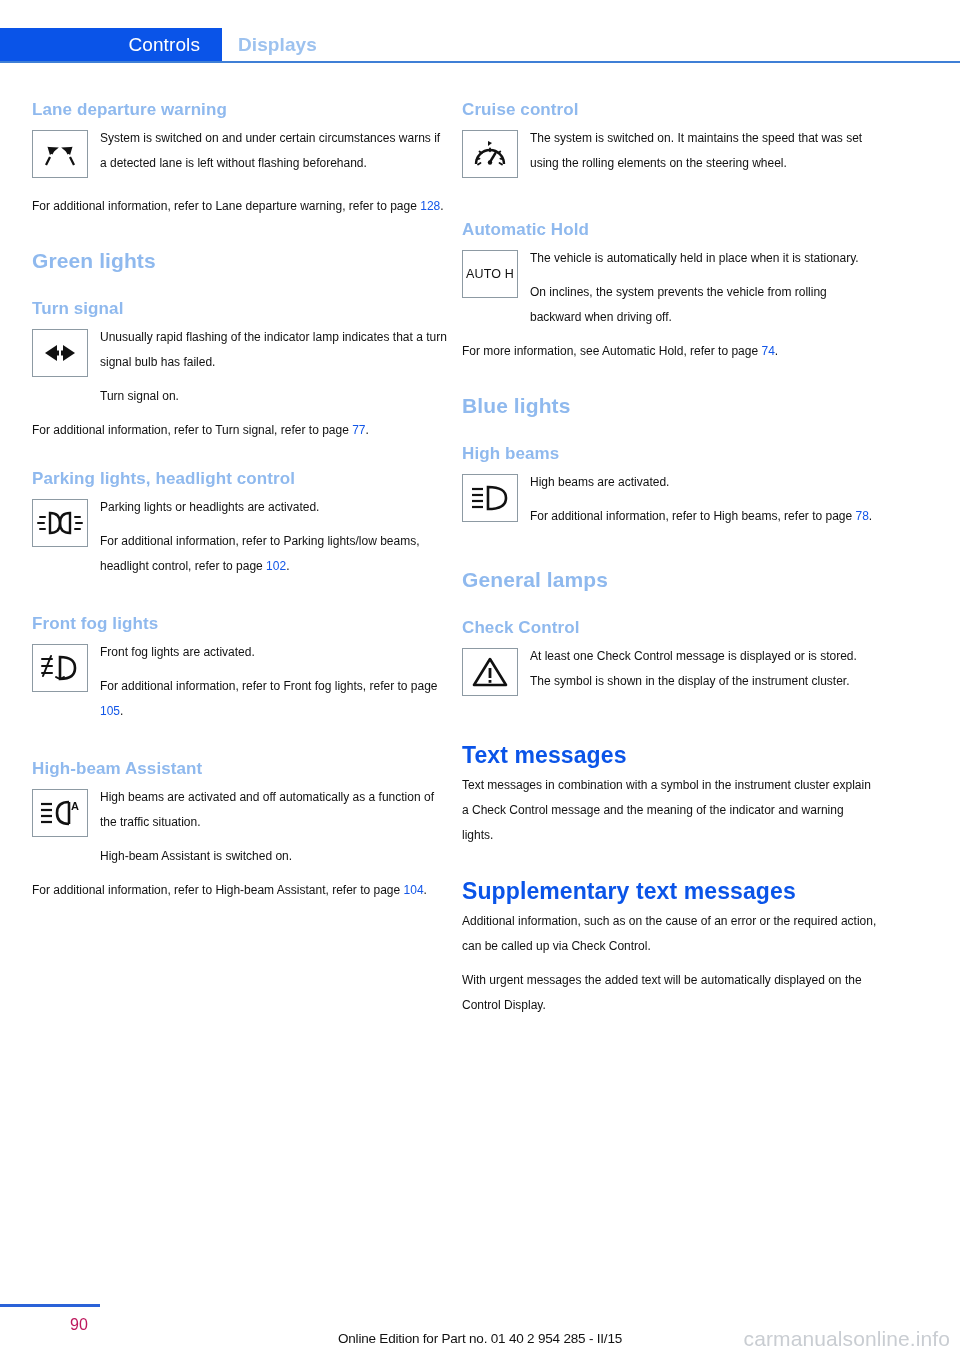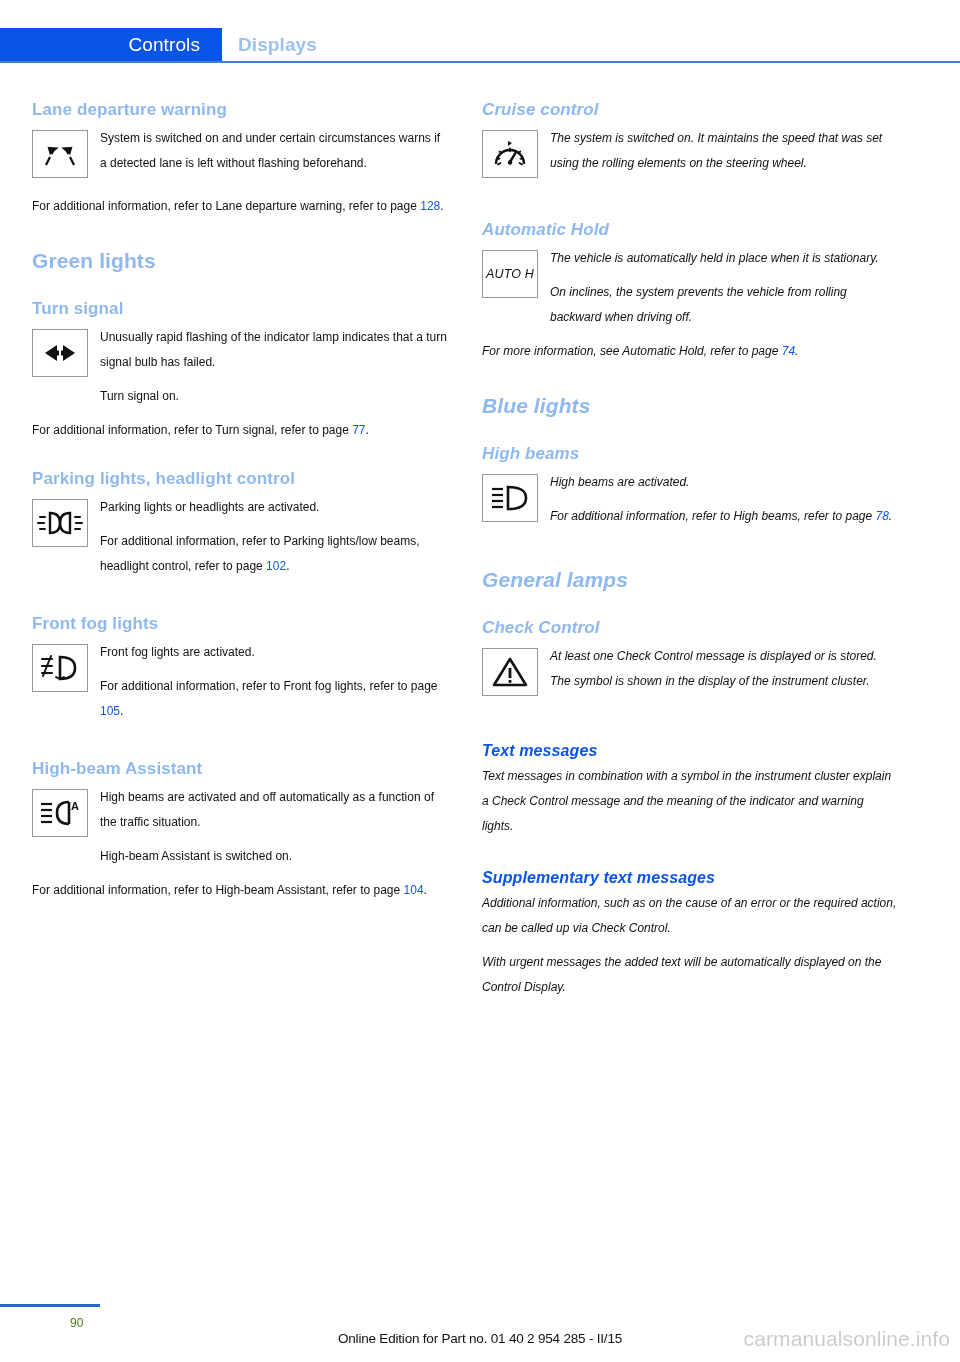--- a/index.html
+++ b/index.html
@@ -43,40 +43,40 @@
     letter-spacing: .1px;
   }
 
   
   .col {
     position: absolute;
     top: 100px;
     width: 415px;
   }
   .col-left  { left: 32px; }
-  .col-right { left: 482px; font-style: italic; }
+  .col-right { left: 462px; }
 
   
   h2.section {
     font-size: 21px;
     font-weight: bold;
     color: #8fb9ee;
     margin: 30px 0 6px 0;
     letter-spacing: .1px;
   }
   h3.sub {
     font-size: 17px;
     font-weight: bold;
     color: #8fb9ee;
     margin: 26px 0 6px 0;
     letter-spacing: .1px;
   }
   h3.sub.first { margin-top: 0; }
   h2.strong {
-    font-size: 16px;
+    font-size: 23px;
     font-weight: bold;
     color: #0a54e8;
     margin: 30px 0 4px 0;
     letter-spacing: .1px;
   }
 
   
   p.body {
     font-size: 12px;
     line-height: 25px;
@@ -108,22 +108,22 @@
 
   
   .footer-rule {
     position: absolute;
     left: 0; top: 1304px; width: 100px; height: 3px;
     background: #2a62d8;
   }
   .page-num {
     position: absolute;
     left: 70px; top: 1316px;
-    font-size: 12px;
-    color: #4d7c0f;
+    font-size: 16px;
+    color: #be185d;
   }
   .footer-center {
     position: absolute;
     left: 0; top: 1331px; width: 960px;
     text-align: center;
     font-size: 13.5px;
     color: #111;
     letter-spacing: -0.2px;
   }
   .watermark {

